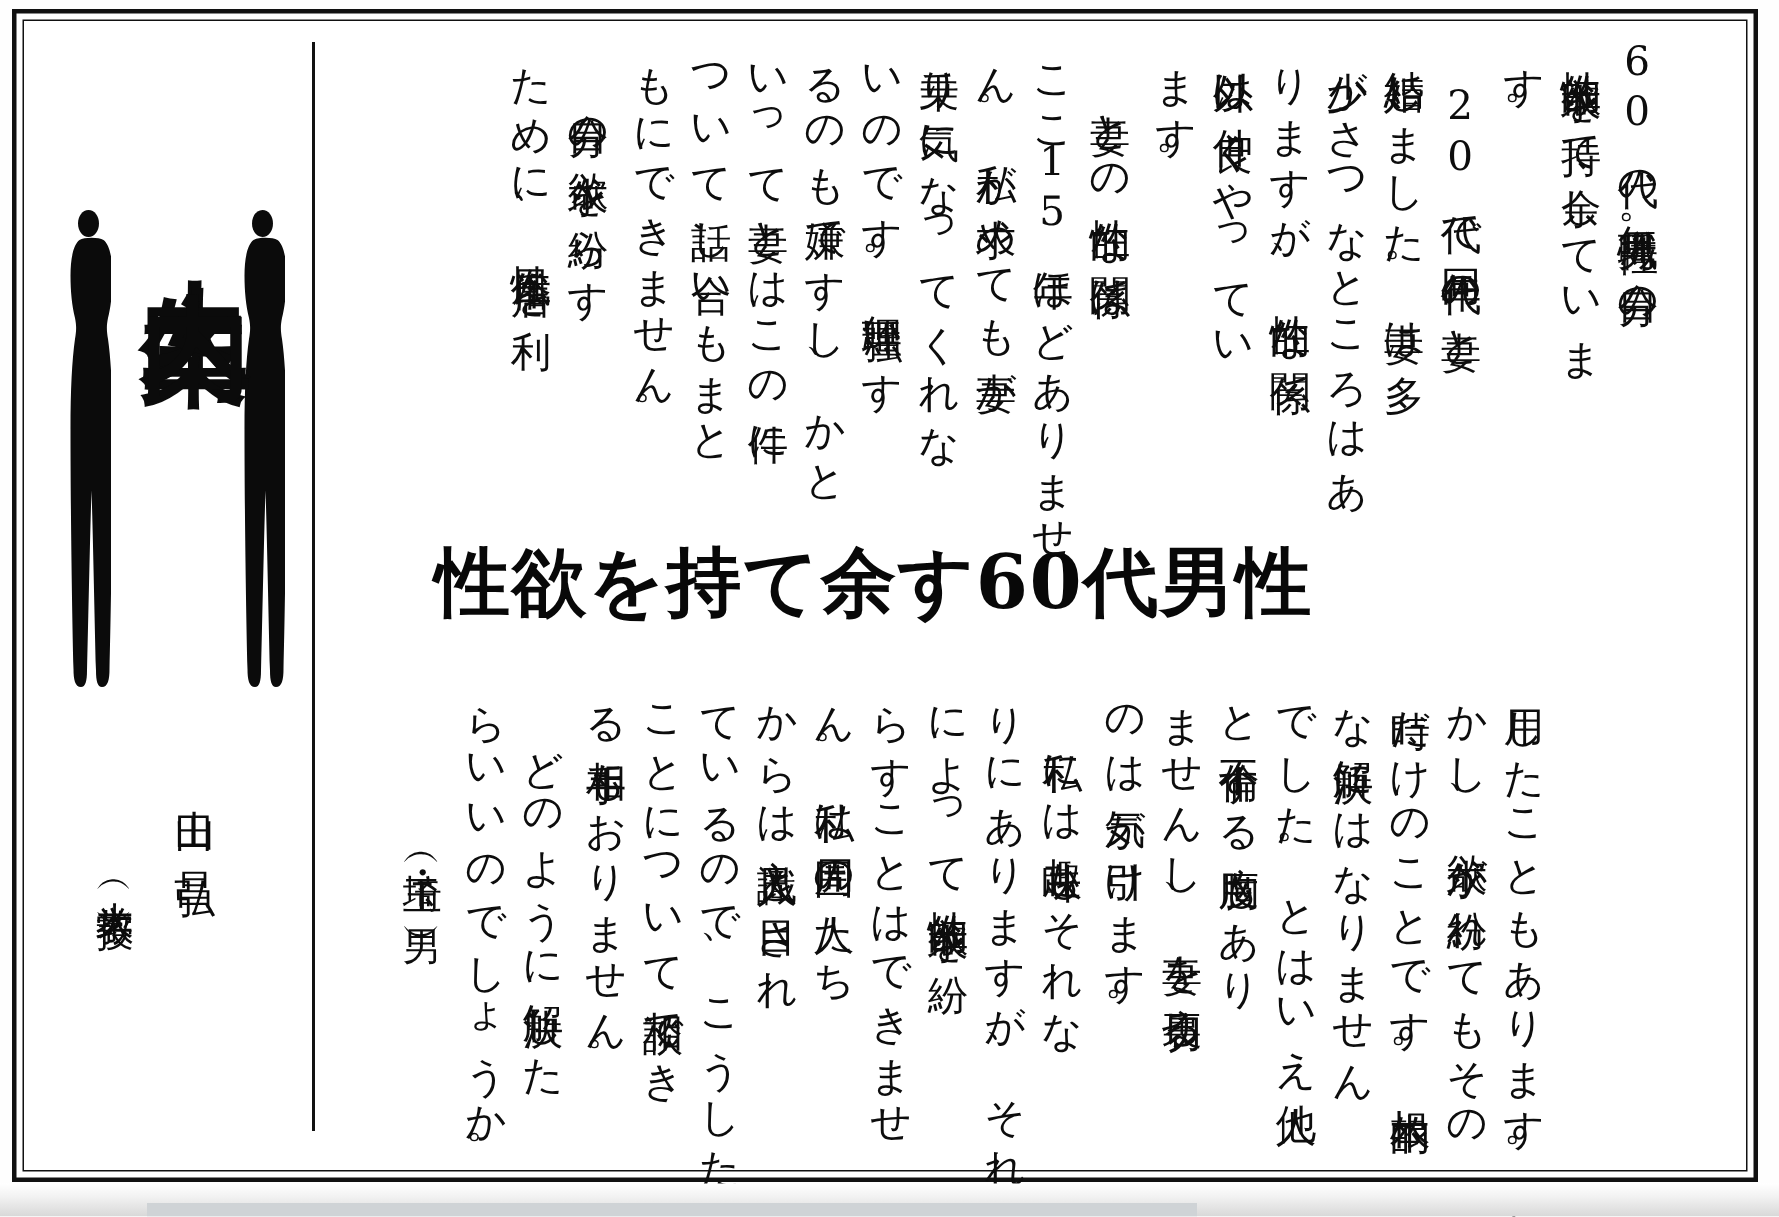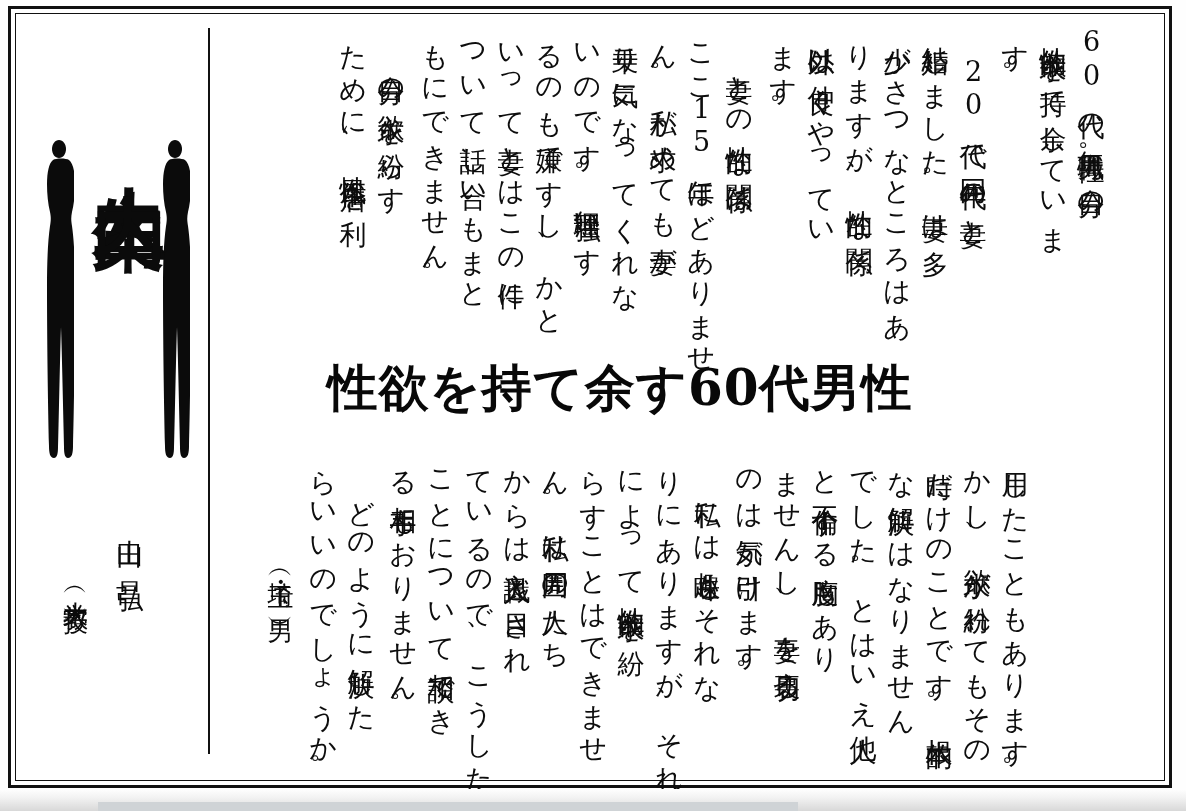--- a/index.html
+++ b/index.html
@@ -127,21 +127,21 @@
     color: #0b0b0b;
     white-space: nowrap;
   }
 
   
   #headline {
     position: absolute;
     left: 290px;
     top: 355px;
     width: 660px;
-    text-align: center;
+    text-align: left;
     font-family: "DejaVu Serif", "Liberation Serif", serif;
     font-weight: 700;
     font-size: 50px;
     letter-spacing: 1px;
     color: #080808;
     white-space: nowrap;
   }
 
   
   .col {

